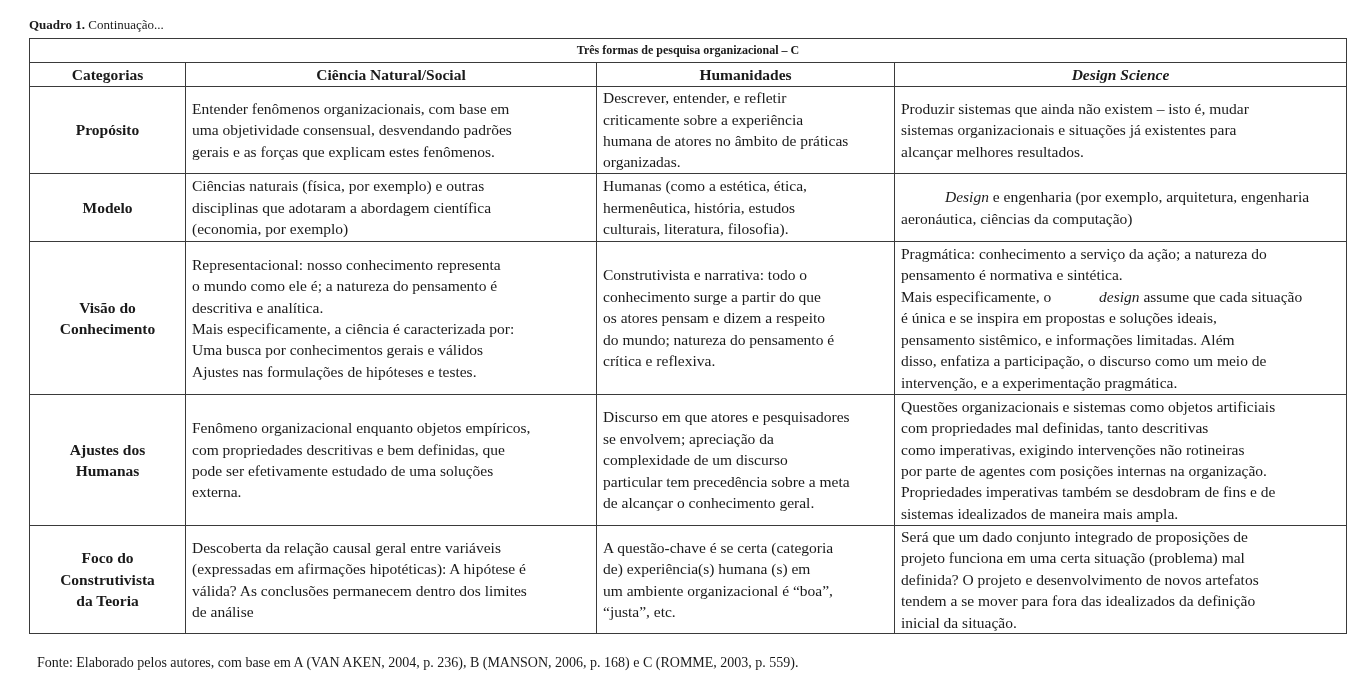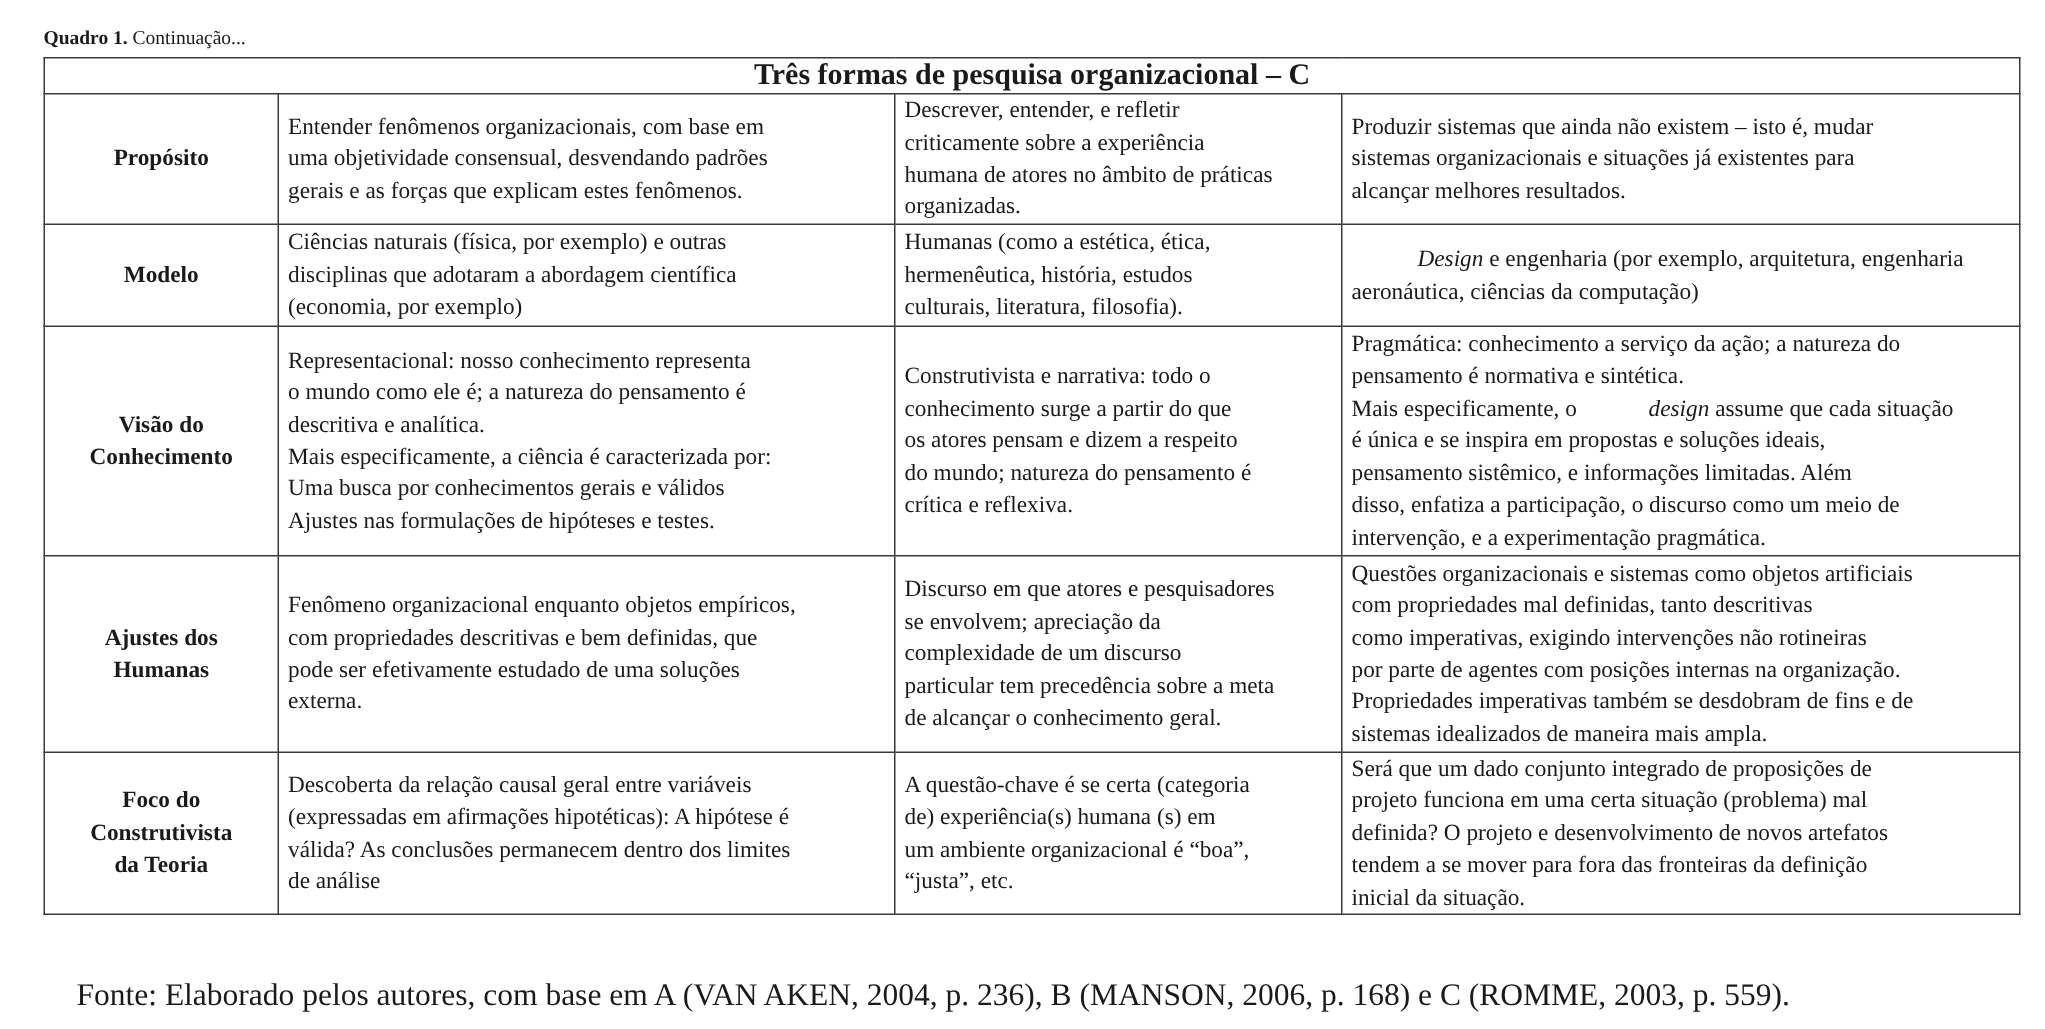--- a/index.html
+++ b/index.html
@@ -36,21 +36,21 @@
     }
     table.quadro td, table.quadro th {
       border: 1.5px solid #3a3a3a;
       padding: 0 6px;
       vertical-align: middle;
     }
     th.title-cell {
       height: 23px;
       font-weight: bold;
       text-align: center;
-      font-size: 20px;
+      font-size: 12px;
       line-height: 21px;
     }
     th.col-head {
       height: 23px;
       font-weight: bold;
       text-align: center;
       line-height: 21px;
     }
     th.col-head.italic { font-style: italic; }
     td.cat {
@@ -64,23 +64,23 @@
       white-space: pre-line;
     }
     td.body-cell em { font-style: italic; margin-left: 44px; }
     .row-proposito td { height: 86px; }
     .row-modelo td { height: 67px; }
     .row-visao td { height: 152px; }
     .row-natureza td { height: 130px; }
     .row-foco td { height: 107px; }
     .source {
       position: absolute;
-      left: 51px;
+      left: 37px;
       top: 654px;
-      font-size: 21px;
+      font-size: 14px;
       line-height: 18px;
       white-space: nowrap;
     }
   </style>
 </head>
 <body>
 
 <div class="caption">
   <b>Quadro 1.</b><span> Continuação...</span>
 </div>
@@ -88,20 +88,26 @@
 <table class="quadro">
   <colgroup>
     <col style="width:156px">
     <col style="width:411px">
     <col style="width:298px">
     <col style="width:452px">
   </colgroup>
   <thead>
     <tr>
       <th class="title-cell" colspan="4">Três formas de pesquisa organizacional – C</th>
+    </tr>
+    <tr>
+      <th class="col-head">Categorias</th>
+      <th class="col-head">Ciência Natural/Social</th>
+      <th class="col-head">Humanidades</th>
+      <th class="col-head italic">Design Science</th>
     </tr>
   </thead>
   <tbody>
     <tr class="row-proposito">
       <td class="cat">Propósito</td>
       <td class="body-cell">Entender fenômenos organizacionais, com base em
 uma objetividade consensual, desvendando padrões
 gerais e as forças que explicam estes fenômenos.</td>
       <td class="body-cell">Descrever, entender, e refletir
 criticamente sobre a experiência
@@ -167,19 +173,19 @@
 (expressadas em afirmações hipotéticas): A hipótese é
 válida? As conclusões permanecem dentro dos limites
 de análise</td>
       <td class="body-cell">A questão-chave é se certa (categoria
 de) experiência(s) humana (s) em
 um ambiente organizacional é “boa”,
 “justa”, etc.</td>
       <td class="body-cell">Será que um dado conjunto integrado de proposições de
 projeto funciona em uma certa situação (problema) mal
 definida? O projeto e desenvolvimento de novos artefatos
-tendem a se mover para fora das fronteiras da definição
+tendem a se mover para fora das idealizados da definição
 inicial da situação.</td>
     </tr>
   </tbody>
 </table>
 
 <div class="source">Fonte: Elaborado pelos autores, com base em A (VAN AKEN, 2004, p. 236), B (MANSON, 2006, p. 168) e C (ROMME, 2003, p. 559).</div>
 
 </body></html>

